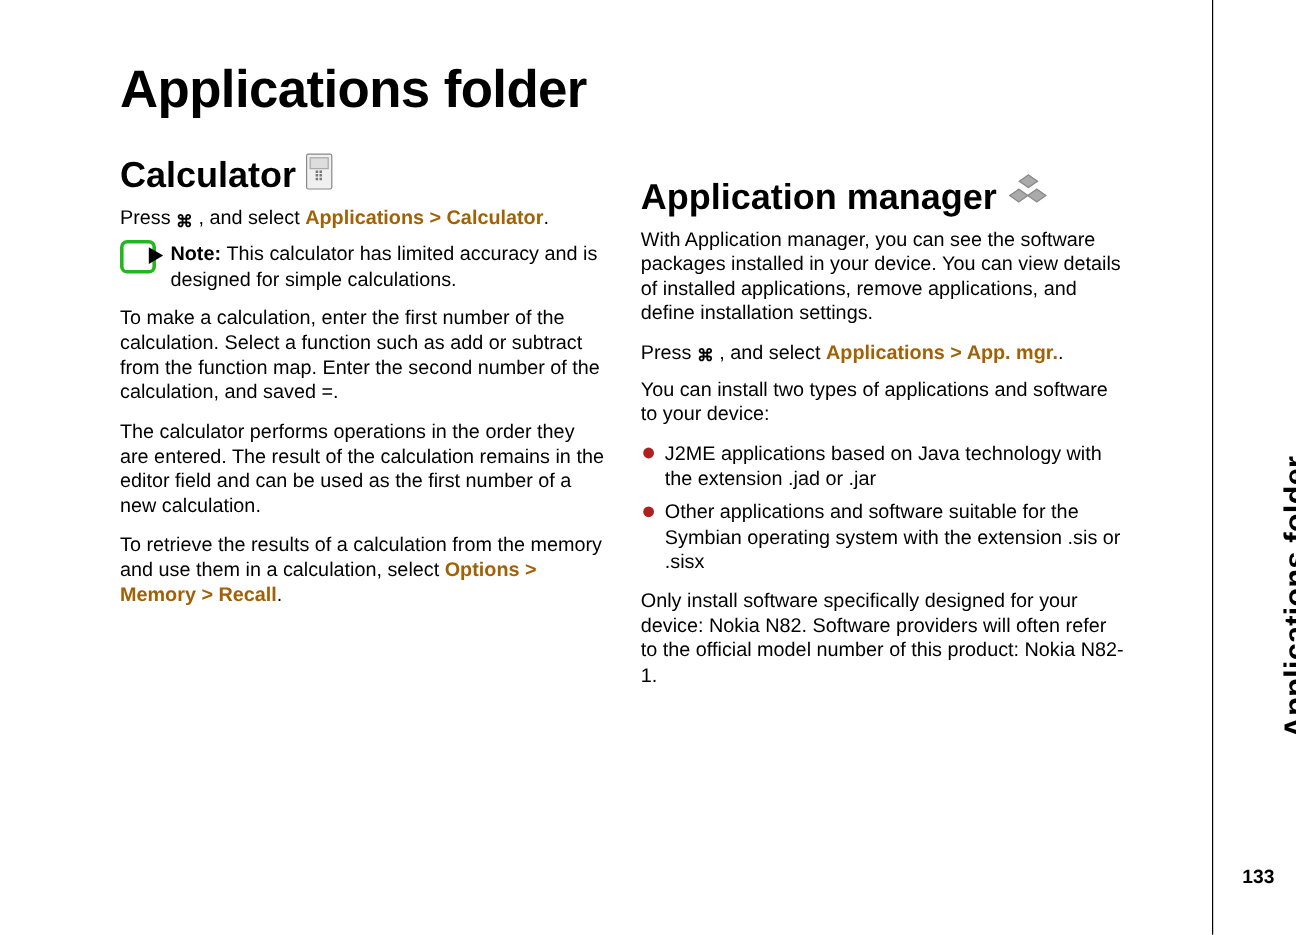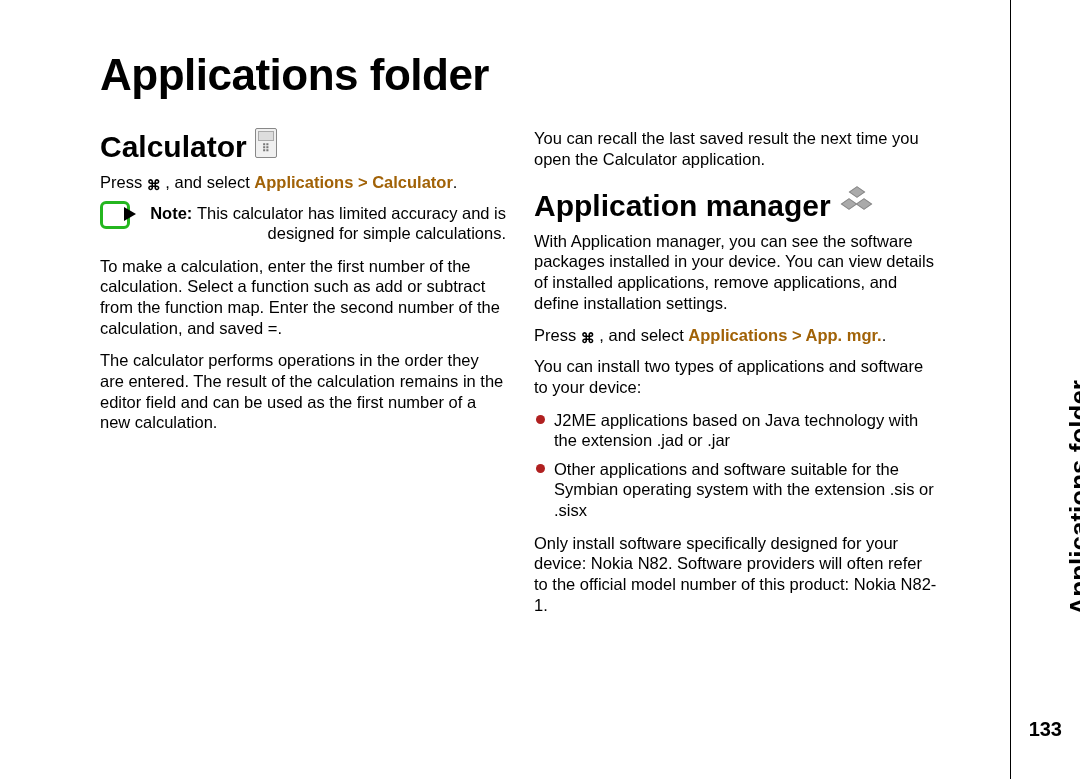--- a/index.html
+++ b/index.html
@@ -100,21 +100,20 @@
   }
   .menupath {
     color: #a16207;
     font-weight: bold;
   }
   .note-row {
     position: relative;
     padding-left: 42px;
     margin-bottom: 12px;
     margin-top: 6px;
-    text-align: right;
   }
   .note-box {
     position: absolute;
     left: 0;
     top: -2px;
     width: 30px;
     height: 28px;
     border: 3px solid #24b61f;
     border-radius: 6px;
   }
@@ -165,21 +164,21 @@
     transform: rotate(-90deg);
     transform-origin: right top;
     font-size: 26px;
     font-weight: bold;
     white-space: nowrap;
   }
   .page-num {
     position: absolute;
     right: 18px;
     bottom: 38px;
-    font-size: 20px;
+    font-size: 16px;
     font-weight: bold;
   }
 </style>
 </head>
 <body>
 
 <div class="page">
   <h1 class="main-title">Applications folder</h1>
 
   <div class="columns">
@@ -198,27 +197,29 @@
       <div class="note-row">
         <span class="note-box"></span>
         <span class="note-arrow"></span>
         <span class="note-label">Note:  </span><span>This calculator has limited accuracy and is designed for simple calculations.</span>
       </div>
 
       <p class="para">To make a calculation, enter the first number of the calculation. Select a function such as add or subtract from the function map. Enter the second number of the calculation, and saved =.</p>
       <p class="para">The calculator performs operations in the order they are entered. The result of the calculation remains in the editor field and can be used as the first number of a new calculation.</p>
 
 
+      <p class="para">
+        <span>To retrieve the results of a calculation from the memory and use them in a calculation, select </span><span class="menupath">Options  &gt;  Memory  &gt;  Recall</span><span>.</span>
+      </p>
 
 
     </div>
 
     <div class="col">
 
-      <p class="para">You can recall the last saved result the next time you open the Calculator application.</p>
 
       <h2 class="section-title app-mgr">
         <span>Application manager</span>
         <span class="appmgr-icon">
           <span class="cube c1"></span>
           <span class="cube c2"></span>
           <span class="cube c3"></span>
         </span>
       </h2>
 

